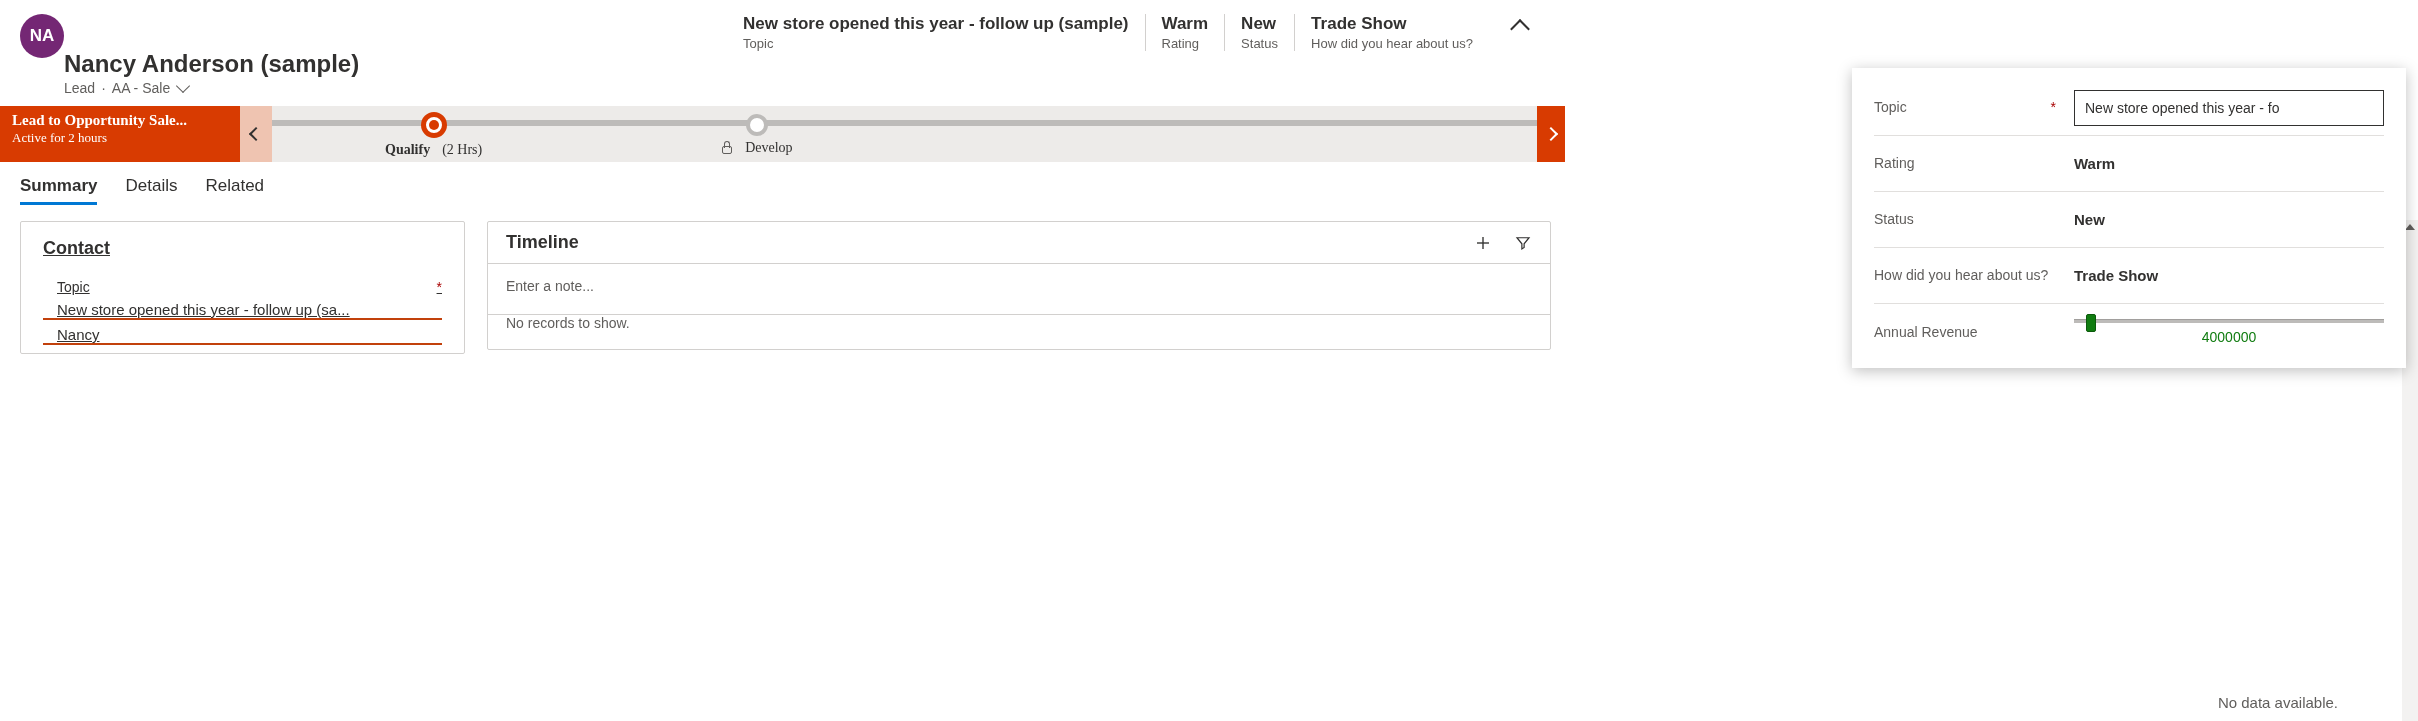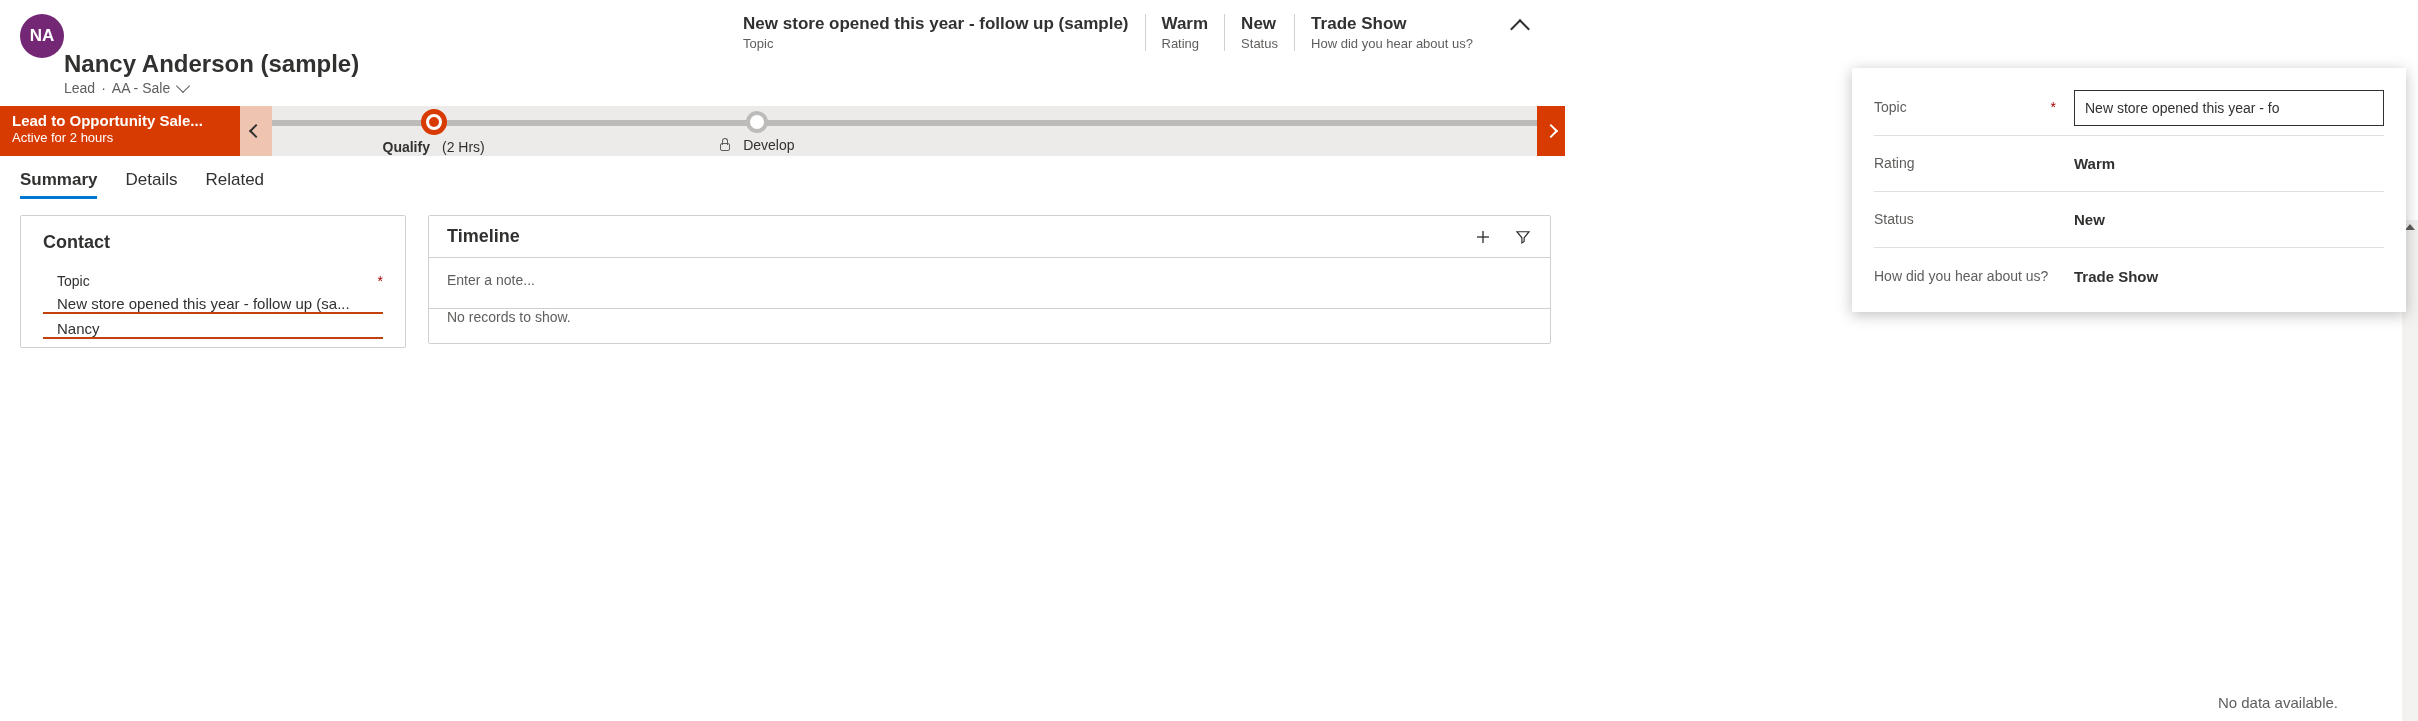--- a/index.html
+++ b/index.html
@@ -70,21 +70,22 @@
     border-top: 2px solid #323130;
     transform: rotate(45deg);
     margin: 8px 18px 0 24px;
   }
 
   
   .bpf {
     position: relative;
     display: flex;
     align-items: stretch;
-    height: 50px;
+    height: 56px;
+    font-family: Liberation Serif, serif;
   }
   .bpf-badge {
     background: #d83b01;
     color: #fff;
     width: 240px;
     flex-shrink: 0;
     padding: 6px 12px;
     overflow: hidden;
   }
   .bpf-badge .line1 { font-size: 15px; font-weight: 600; white-space: nowrap; overflow: hidden; text-overflow: ellipsis; }
@@ -187,21 +188,21 @@
     display: flex;
     gap: 22px;
     padding: 16px 14px 0 20px;
     align-items: flex-start;
   }
   .card {
     border: 1px solid #d2d0ce;
     border-radius: 2px;
     flex-shrink: 0;
   }
-  .card-contact { width: 386px; padding: 16px 22px 6px 22px; }
+  .card-contact { width: 445px; padding: 16px 22px 6px 22px; text-decoration: underline; }
   .card-contact h2 { font-size: 18px; font-weight: 600; margin-bottom: 14px; }
   .fld { margin-bottom: 2px; }
   .fld-lbl {
     font-size: 14px; color: #323130; padding: 6px 0 2px 14px;
     display: flex; justify-content: space-between;
   }
   .fld-lbl .req { color: #a80000; }
   .fld-lbl .rec { color: #0078d4; }
   .fld-val {
     font-size: 15px; color: #323130; padding: 4px 0 0 14px;
@@ -438,19 +439,28 @@
     <div class="fly-val">Warm</div>
   </div>
   <div class="fly-row">
     <div class="fly-lbl">Status</div>
     <div class="fly-val">New</div>
   </div>
   <div class="fly-row">
     <div class="fly-lbl">How did you hear about us?</div>
     <div class="fly-val">Trade Show</div>
   </div>
+  <div class="fly-row">
+    <div class="fly-lbl">Annual Revenue</div>
+    <div class="slider-wrap">
+      <div class="slider-track">
+        <div class="slider-thumb"></div>
+      </div>
+      <div class="slider-val">4000000</div>
+    </div>
+  </div>
 </div>
 
 <div class="nodata" style="position:absolute; right:80px; bottom:10px;">No data available.</div>
 
 <div class="scrollbar">
   <div class="scroll-arrow"></div>
 </div>
 
 </body></html>

